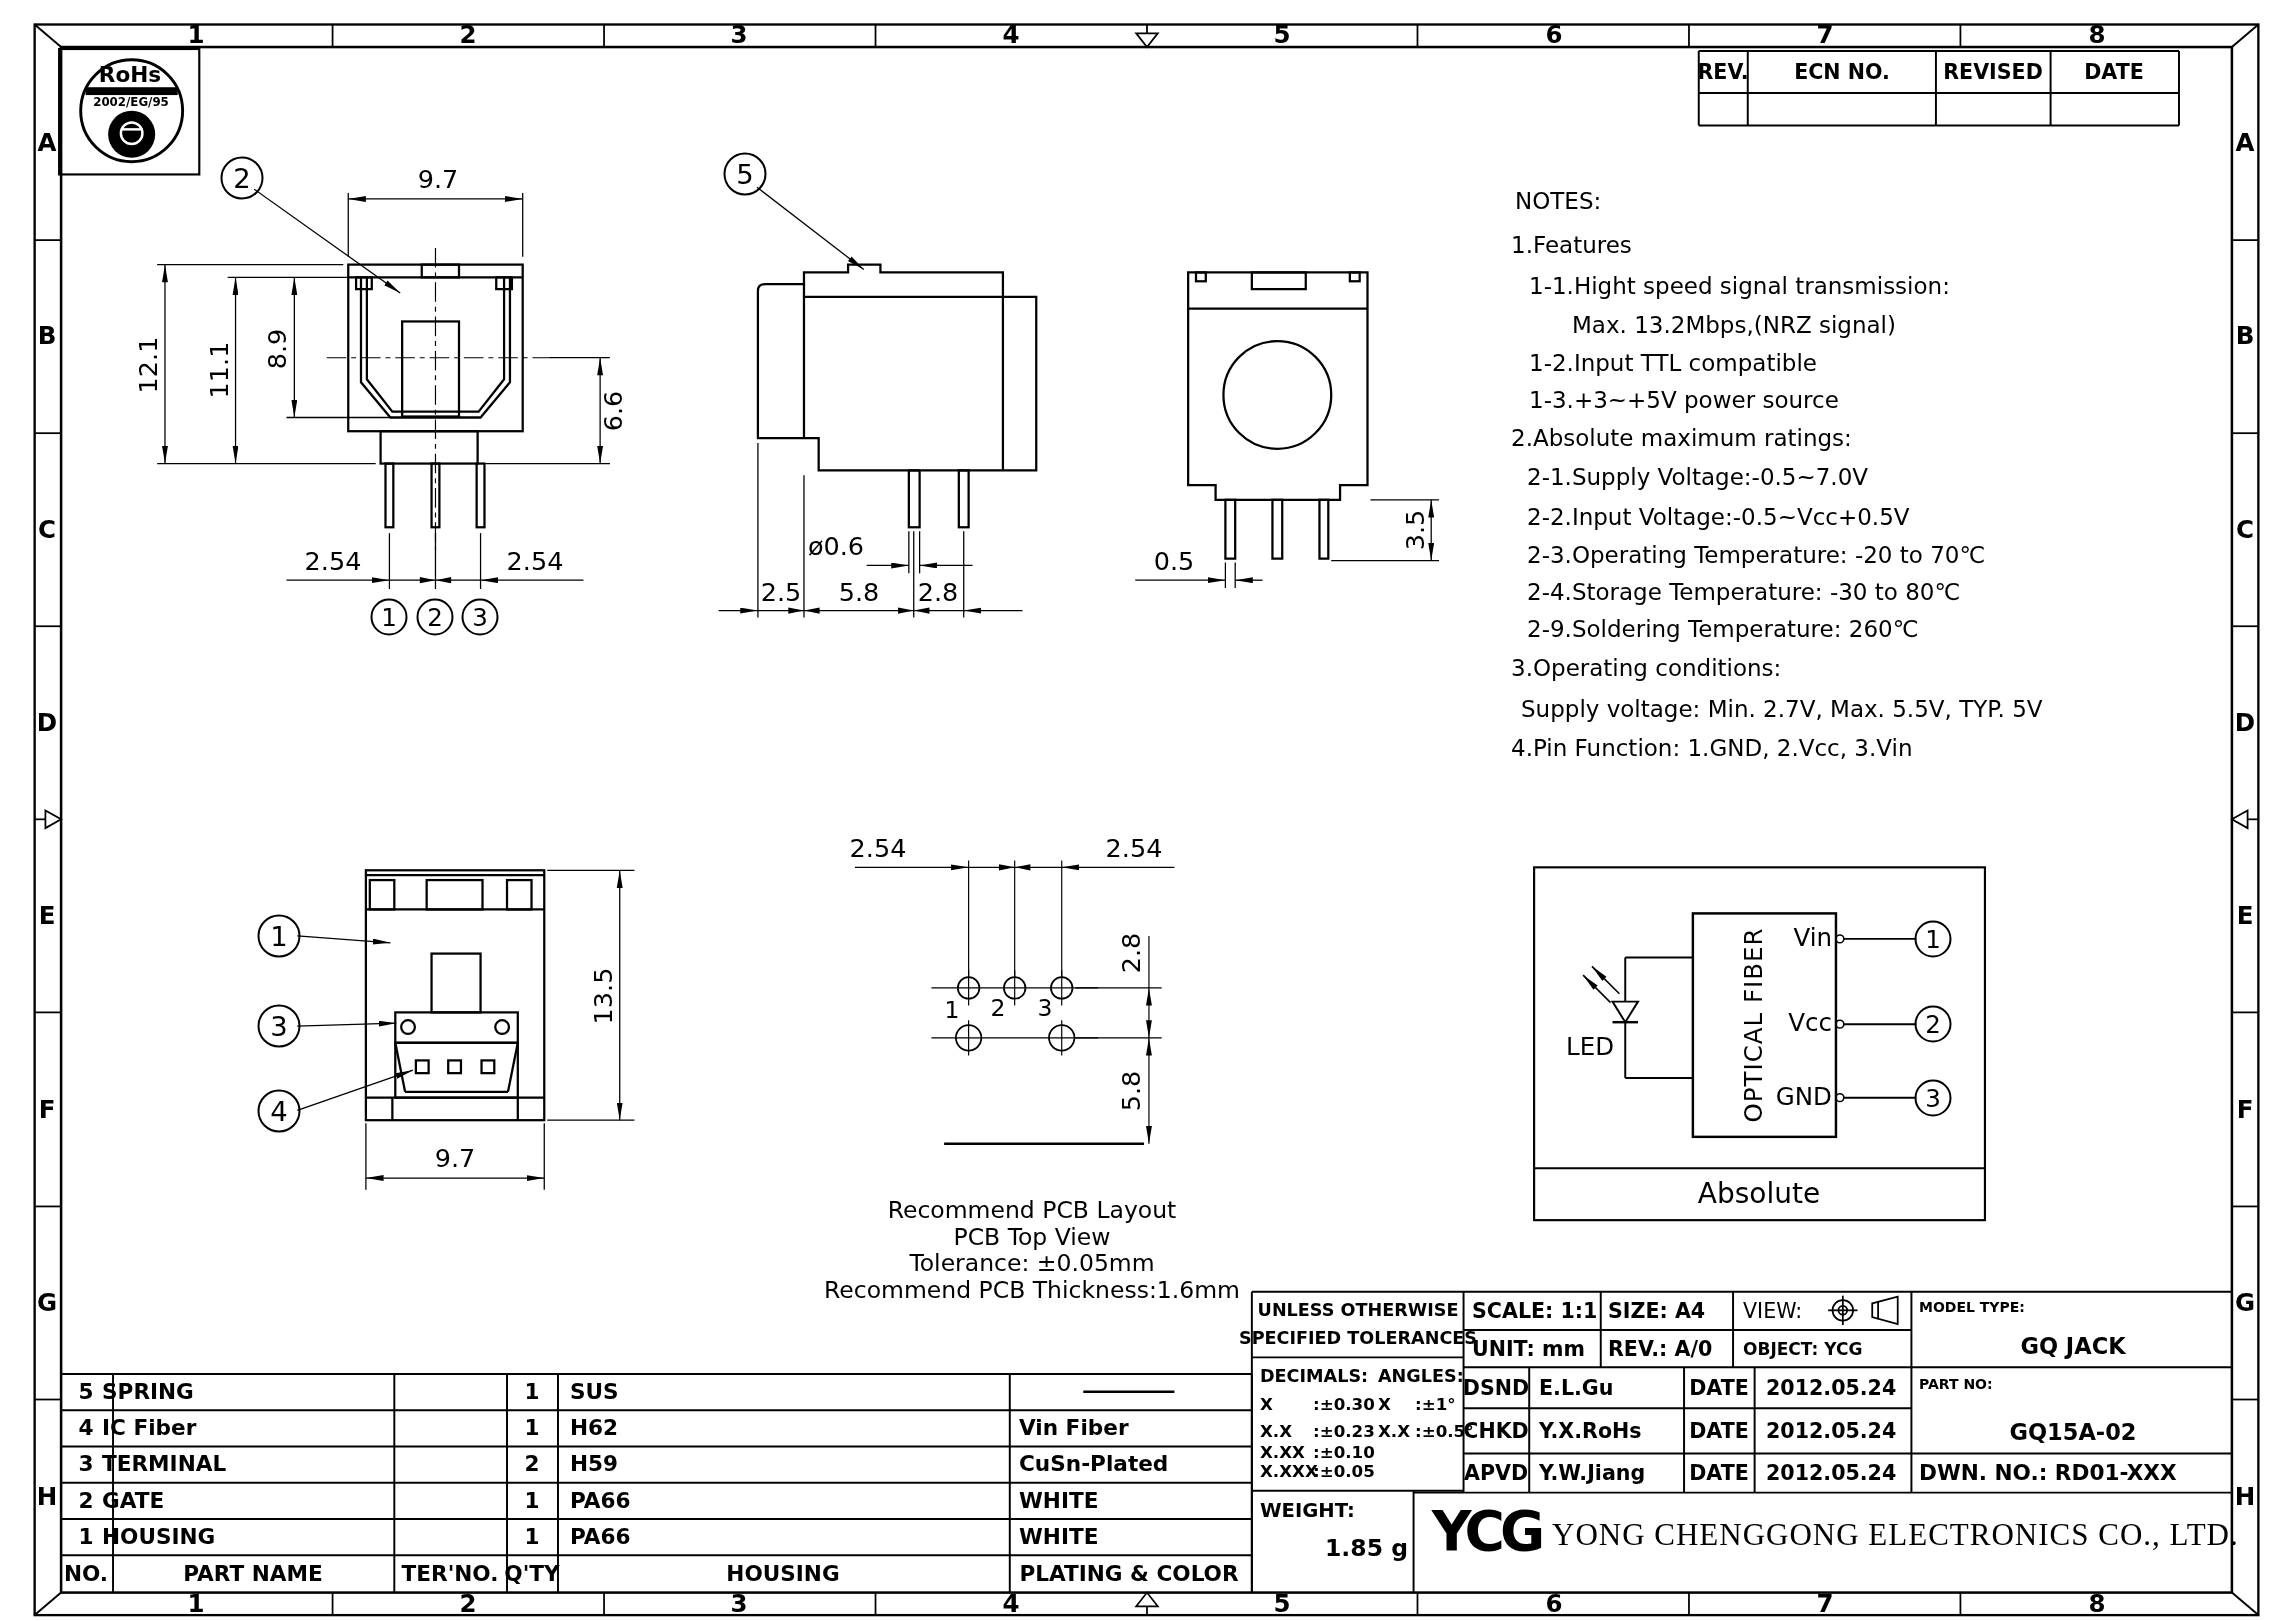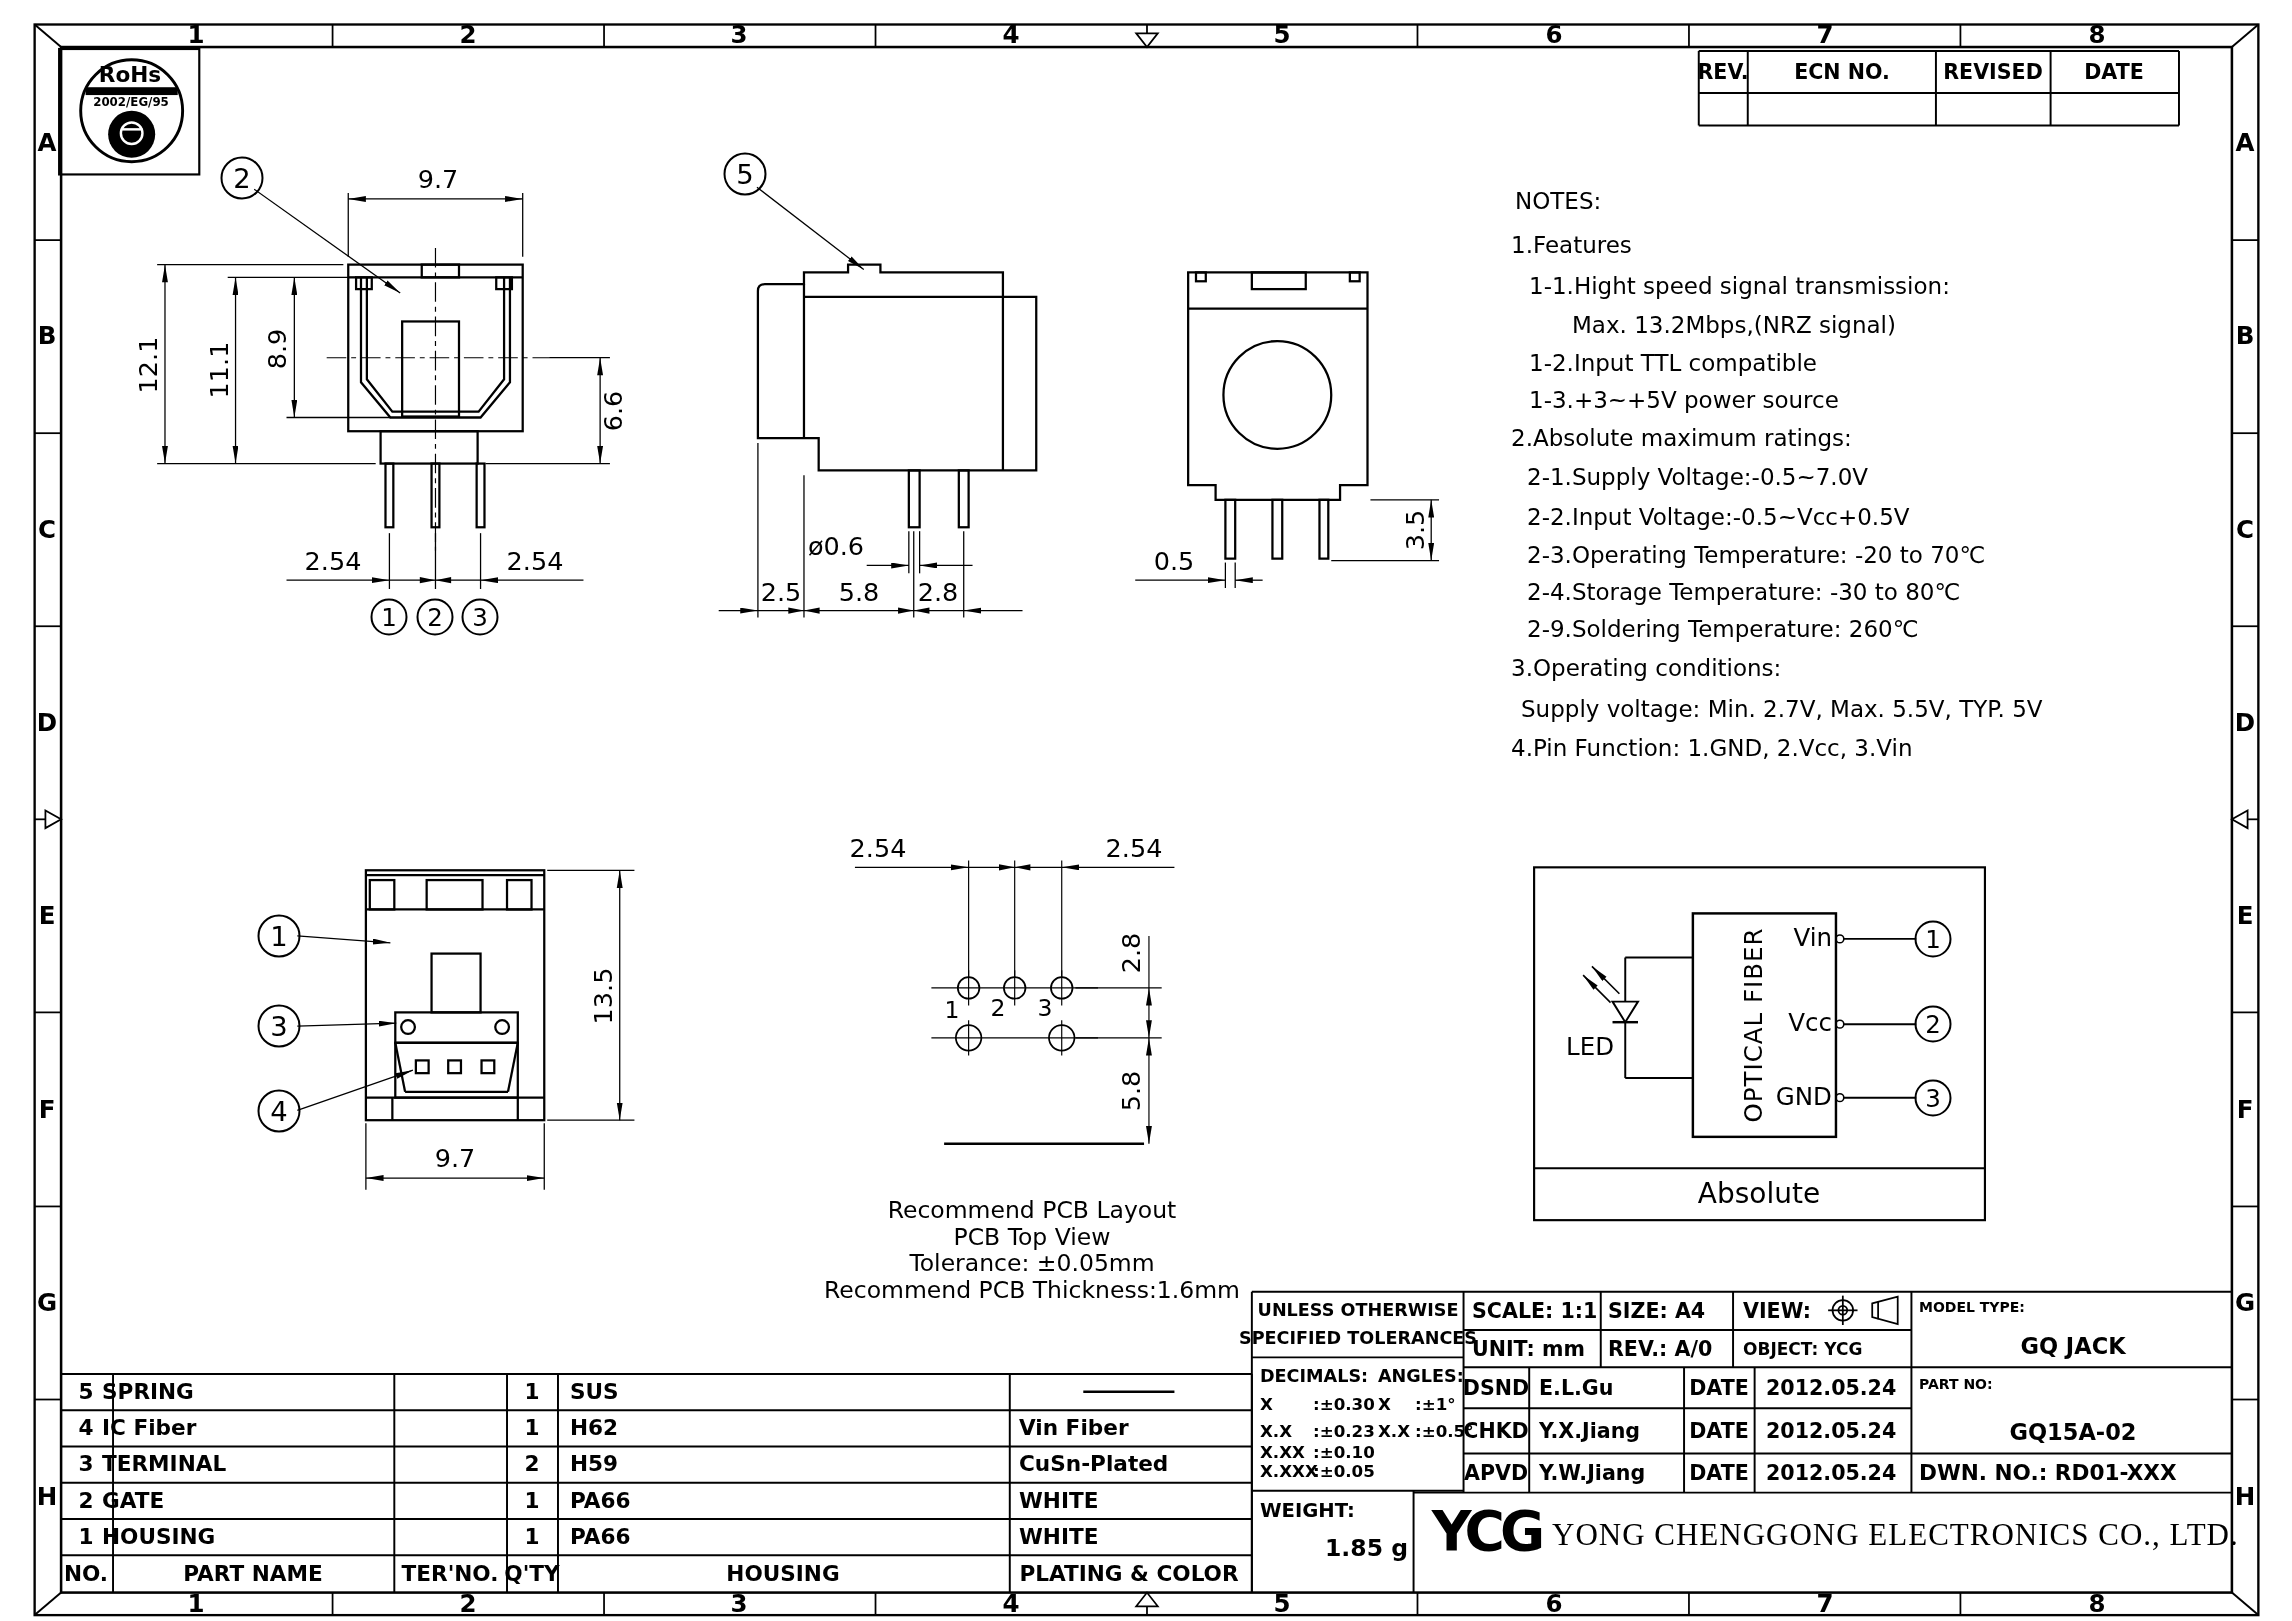--- a/index.html
+++ b/index.html
@@ -538,40 +538,40 @@
 
   <div class="t lm tol2" style="left:1260px;top:1511px;font-size:19.6px">WEIGHT:</div>
   <div class="t lm" style="left:1325px;top:1549px;font-size:23.5px;font-weight:bold">1.85 g</div>
 
   <div class="t lm" style="left:1472px;top:1311px;font-size:20.6px;font-weight:bold">
     <span>SCALE:</span>&nbsp;<span>1:1</span>
   </div>
   <div class="t lm" style="left:1608px;top:1311px;font-size:20.6px;font-weight:bold">
     <span>SIZE:</span>&nbsp;<span>A4</span>
   </div>
-  <div class="t lm" style="left:1743px;top:1311px;font-size:20.6px;font-weight:bold">VIEW:</div>
+  <div class="t lm" style="left:1743px;top:1311px;font-size:20.6px;font-weight:normal">VIEW:</div>
   <div class="t lm" style="left:1472px;top:1349px;font-size:20.6px;font-weight:bold">
     <span>UNIT:</span>&nbsp;<span>mm</span>
   </div>
   <div class="t lm" style="left:1608px;top:1349px;font-size:20.6px;font-weight:bold">
     <span>REV.:</span>&nbsp;<span>A/0</span>
   </div>
   <div class="t lm" style="left:1743px;top:1349px;font-size:17px;font-weight:bold">
     <span>OBJECT:</span>&nbsp;<span>YCG</span>
   </div>
 
   <div class="t lm bigb" style="left:1919px;top:1307px">MODEL TYPE:</div>
   <div class="t c bigb" style="left:2073px;top:1346px;font-size:22.5px">GQ JACK</div>
 
   <div class="t c tbh" style="left:1496px;top:1388px">DSND</div>
   <div class="t lm tbh" style="left:1539px;top:1388px">E.L.Gu</div>
   <div class="t c tbh" style="left:1719px;top:1388px">DATE</div>
   <div class="t lm tbh" style="left:1766px;top:1388px">2012.05.24</div>
   <div class="t c tbh" style="left:1496px;top:1431px">CHKD</div>
-  <div class="t lm tbh" style="left:1539px;top:1431px">Y.X.Jiang</div>
+  <div class="t lm tbh" style="left:1539px;top:1431px">Y.X.RoHs</div>
   <div class="t c tbh" style="left:1719px;top:1431px">DATE</div>
   <div class="t lm tbh" style="left:1766px;top:1431px">2012.05.24</div>
   <div class="t c tbh" style="left:1496px;top:1473px">APVD</div>
   <div class="t lm tbh" style="left:1539px;top:1473px">Y.W.Jiang</div>
   <div class="t c tbh" style="left:1719px;top:1473px">DATE</div>
   <div class="t lm tbh" style="left:1766px;top:1473px">2012.05.24</div>
 
   <div class="t lm bigb" style="left:1919px;top:1384px">PART NO:</div>
   <div class="t c bigb" style="left:2073px;top:1432px;font-size:22.5px">GQ15A-02</div>
   <div class="t lm tbh" style="left:1919px;top:1473px;font-size:21.6px">DWN. NO.: RD01-XXX</div>

